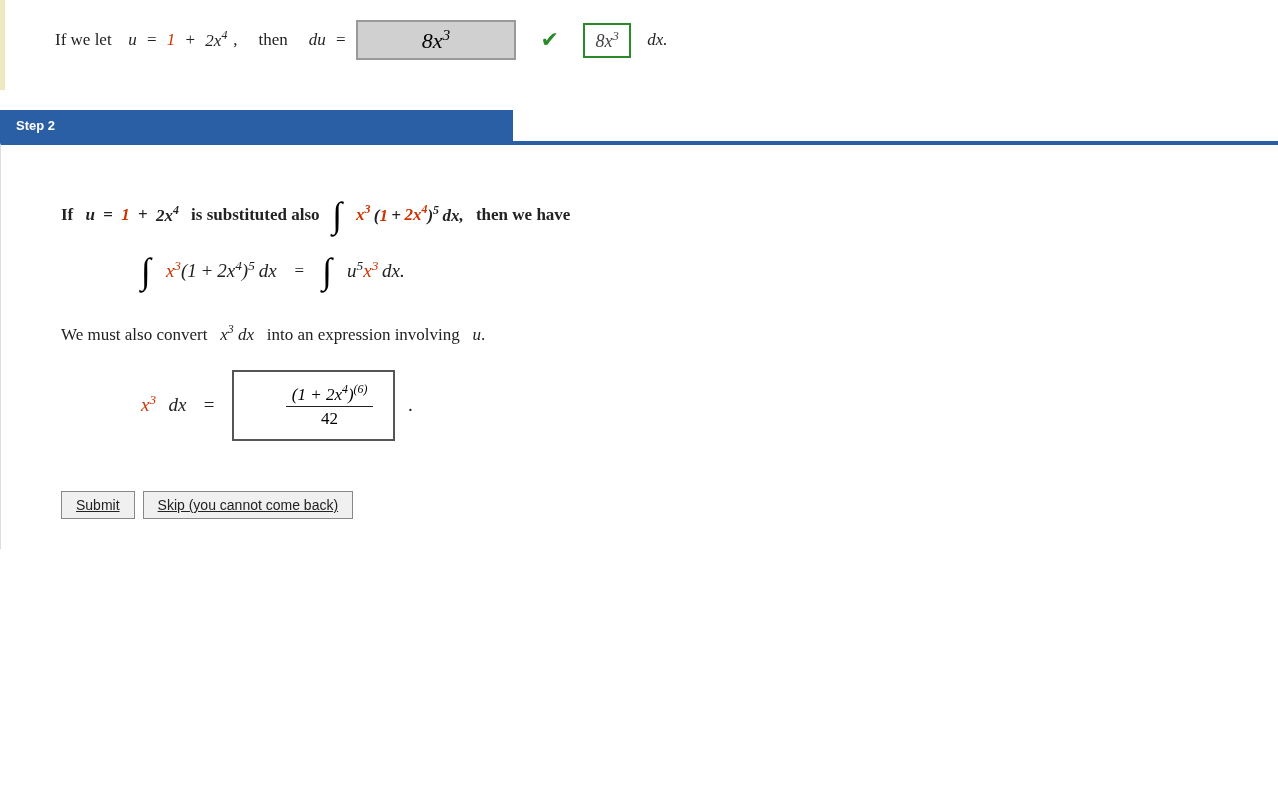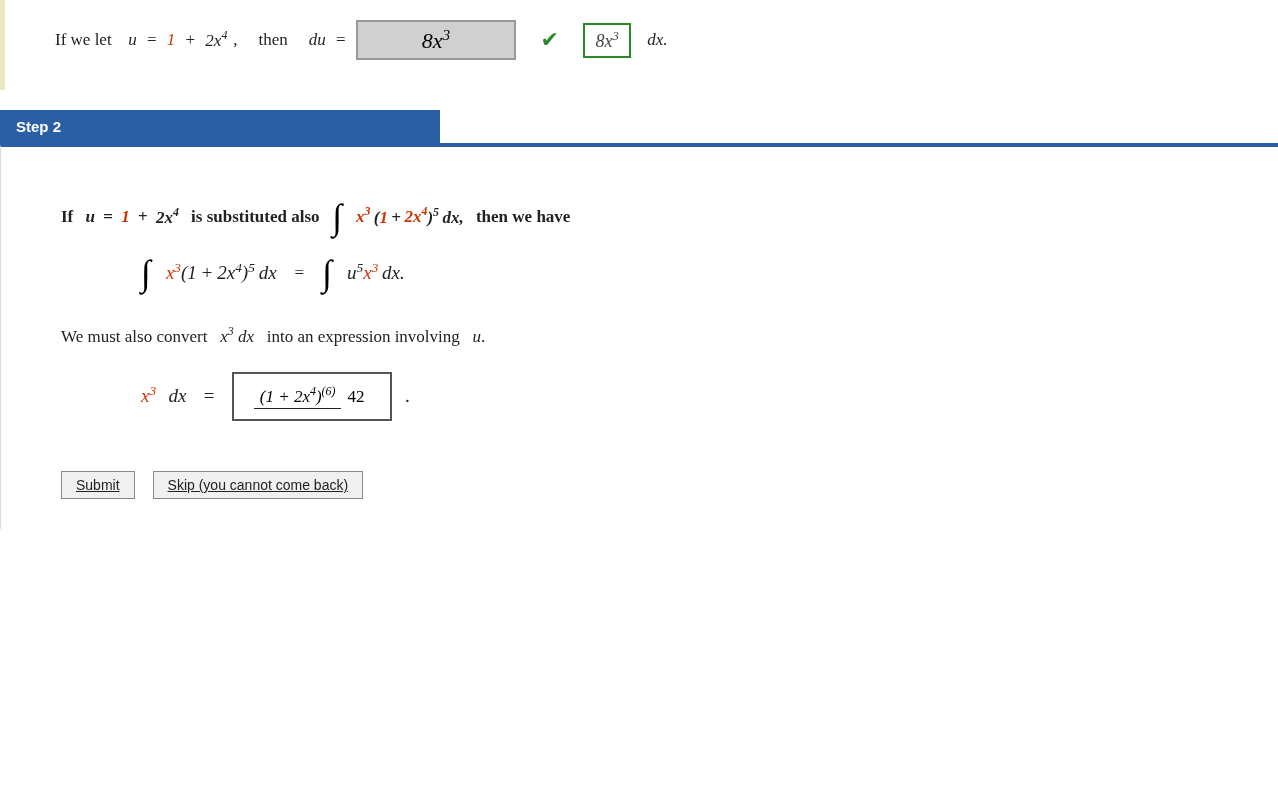--- a/index.html
+++ b/index.html
@@ -9,24 +9,24 @@
       width: 1278px;
       min-height: 800px;
       position: relative;
     }
 
     .step-header {
       background: #2a5fa5;
       color: #fff;
       font-family: Arial, sans-serif;
       font-weight: bold;
-      font-size: 15px;
+      font-size: 13px;
       padding: 8px 16px;
       display: inline-block;
-      width: 440px;
+      width: 513px;
     }
 
     .step-container {
       border-top: 2px solid #2a5fa5;
       border-left: 1px solid #ddd;
       margin-top: 0;
       padding: 30px 60px 30px 60px;
       background: #fff;
     }
 
@@ -87,23 +87,24 @@
       display: flex;
       align-items: center;
       margin: 20px 0 20px 40px;
       font-size: 18px;
       gap: 4px;
     }
 
     
     .fraction {
       display: inline-flex;
-      flex-direction: row;
+      flex-direction: column;
       align-items: center;
       vertical-align: middle;
+      margin-left: 32px;
     }
     .fraction .numerator {
       border-bottom: 1.5px solid #222;
       padding: 0 6px 2px 6px;
       font-size: 17px;
     }
     .fraction .denominator {
       padding: 2px 6px 0 6px;
       font-size: 17px;
     }
@@ -114,21 +115,21 @@
       border: 2px solid #555;
       padding: 10px 20px;
       font-size: 18px;
       vertical-align: middle;
     }
 
     
     .buttons-row {
       margin-top: 30px;
       display: flex;
-      gap: 18px;
+      gap: 8px;
     }
 
     .btn {
       background: #f0f0f0;
       border: 1px solid #888;
       padding: 5px 14px;
       font-size: 14px;
       font-family: Arial, sans-serif;
       cursor: pointer;
       text-decoration: underline;

